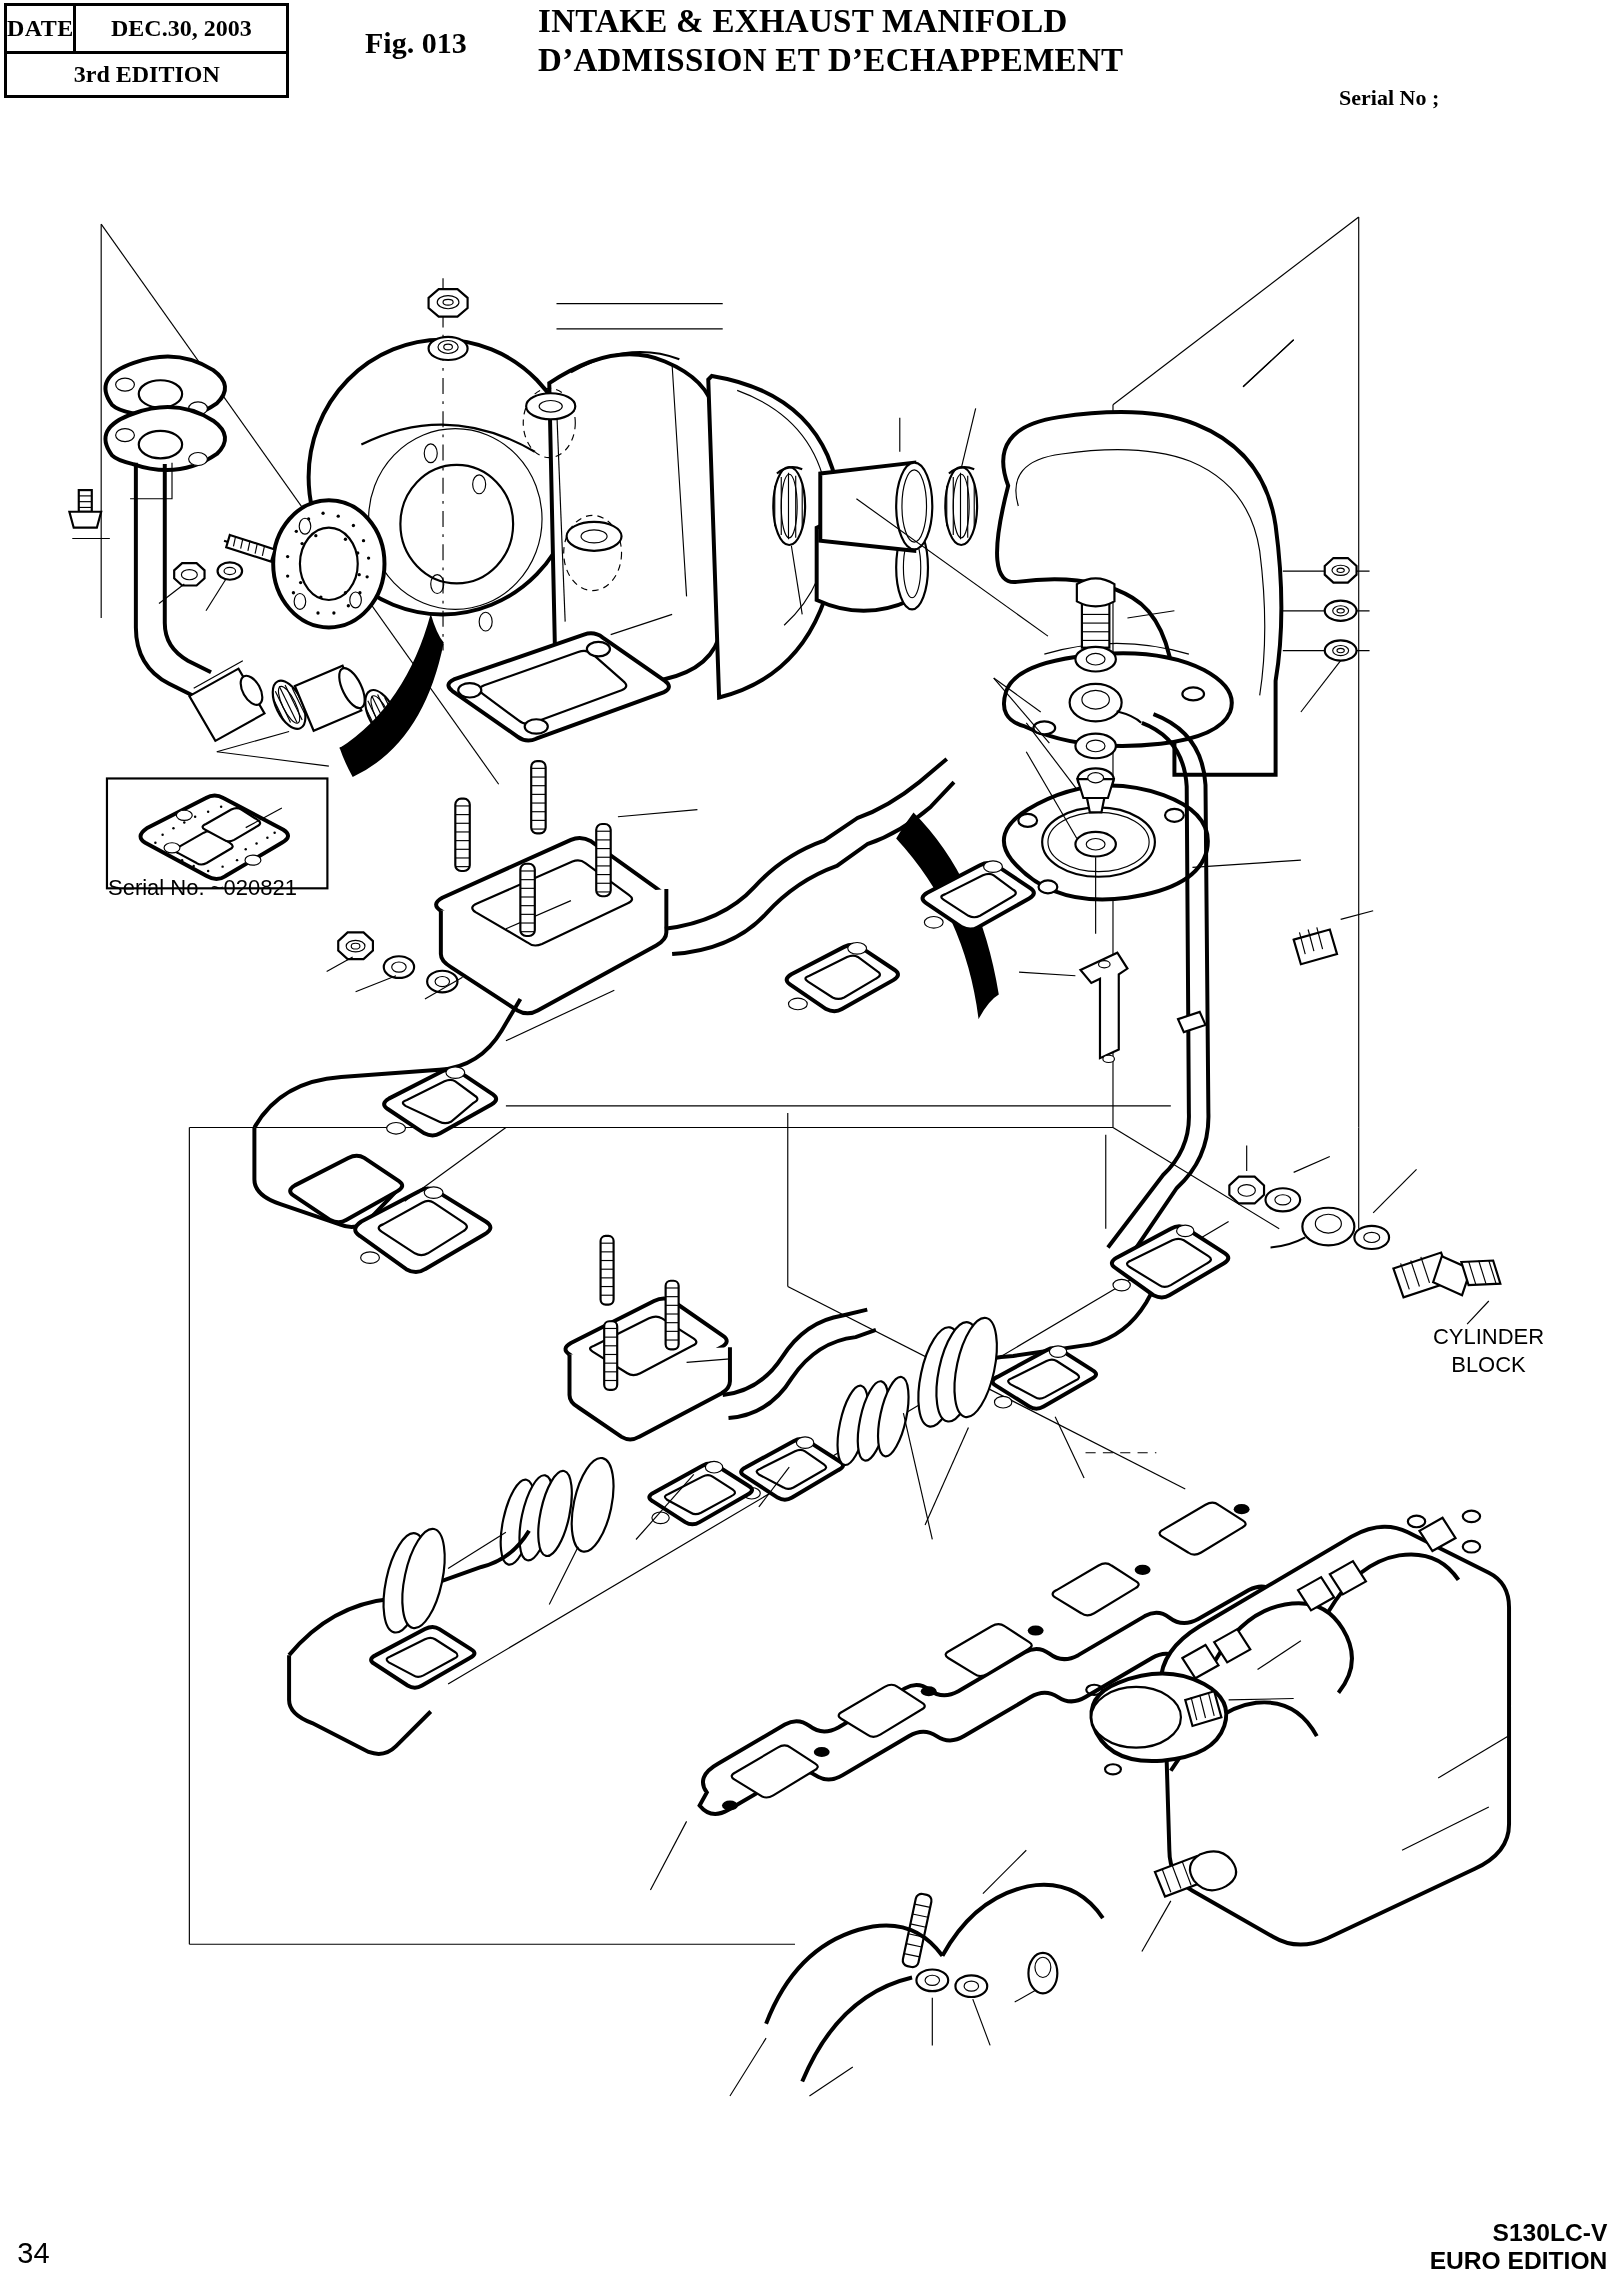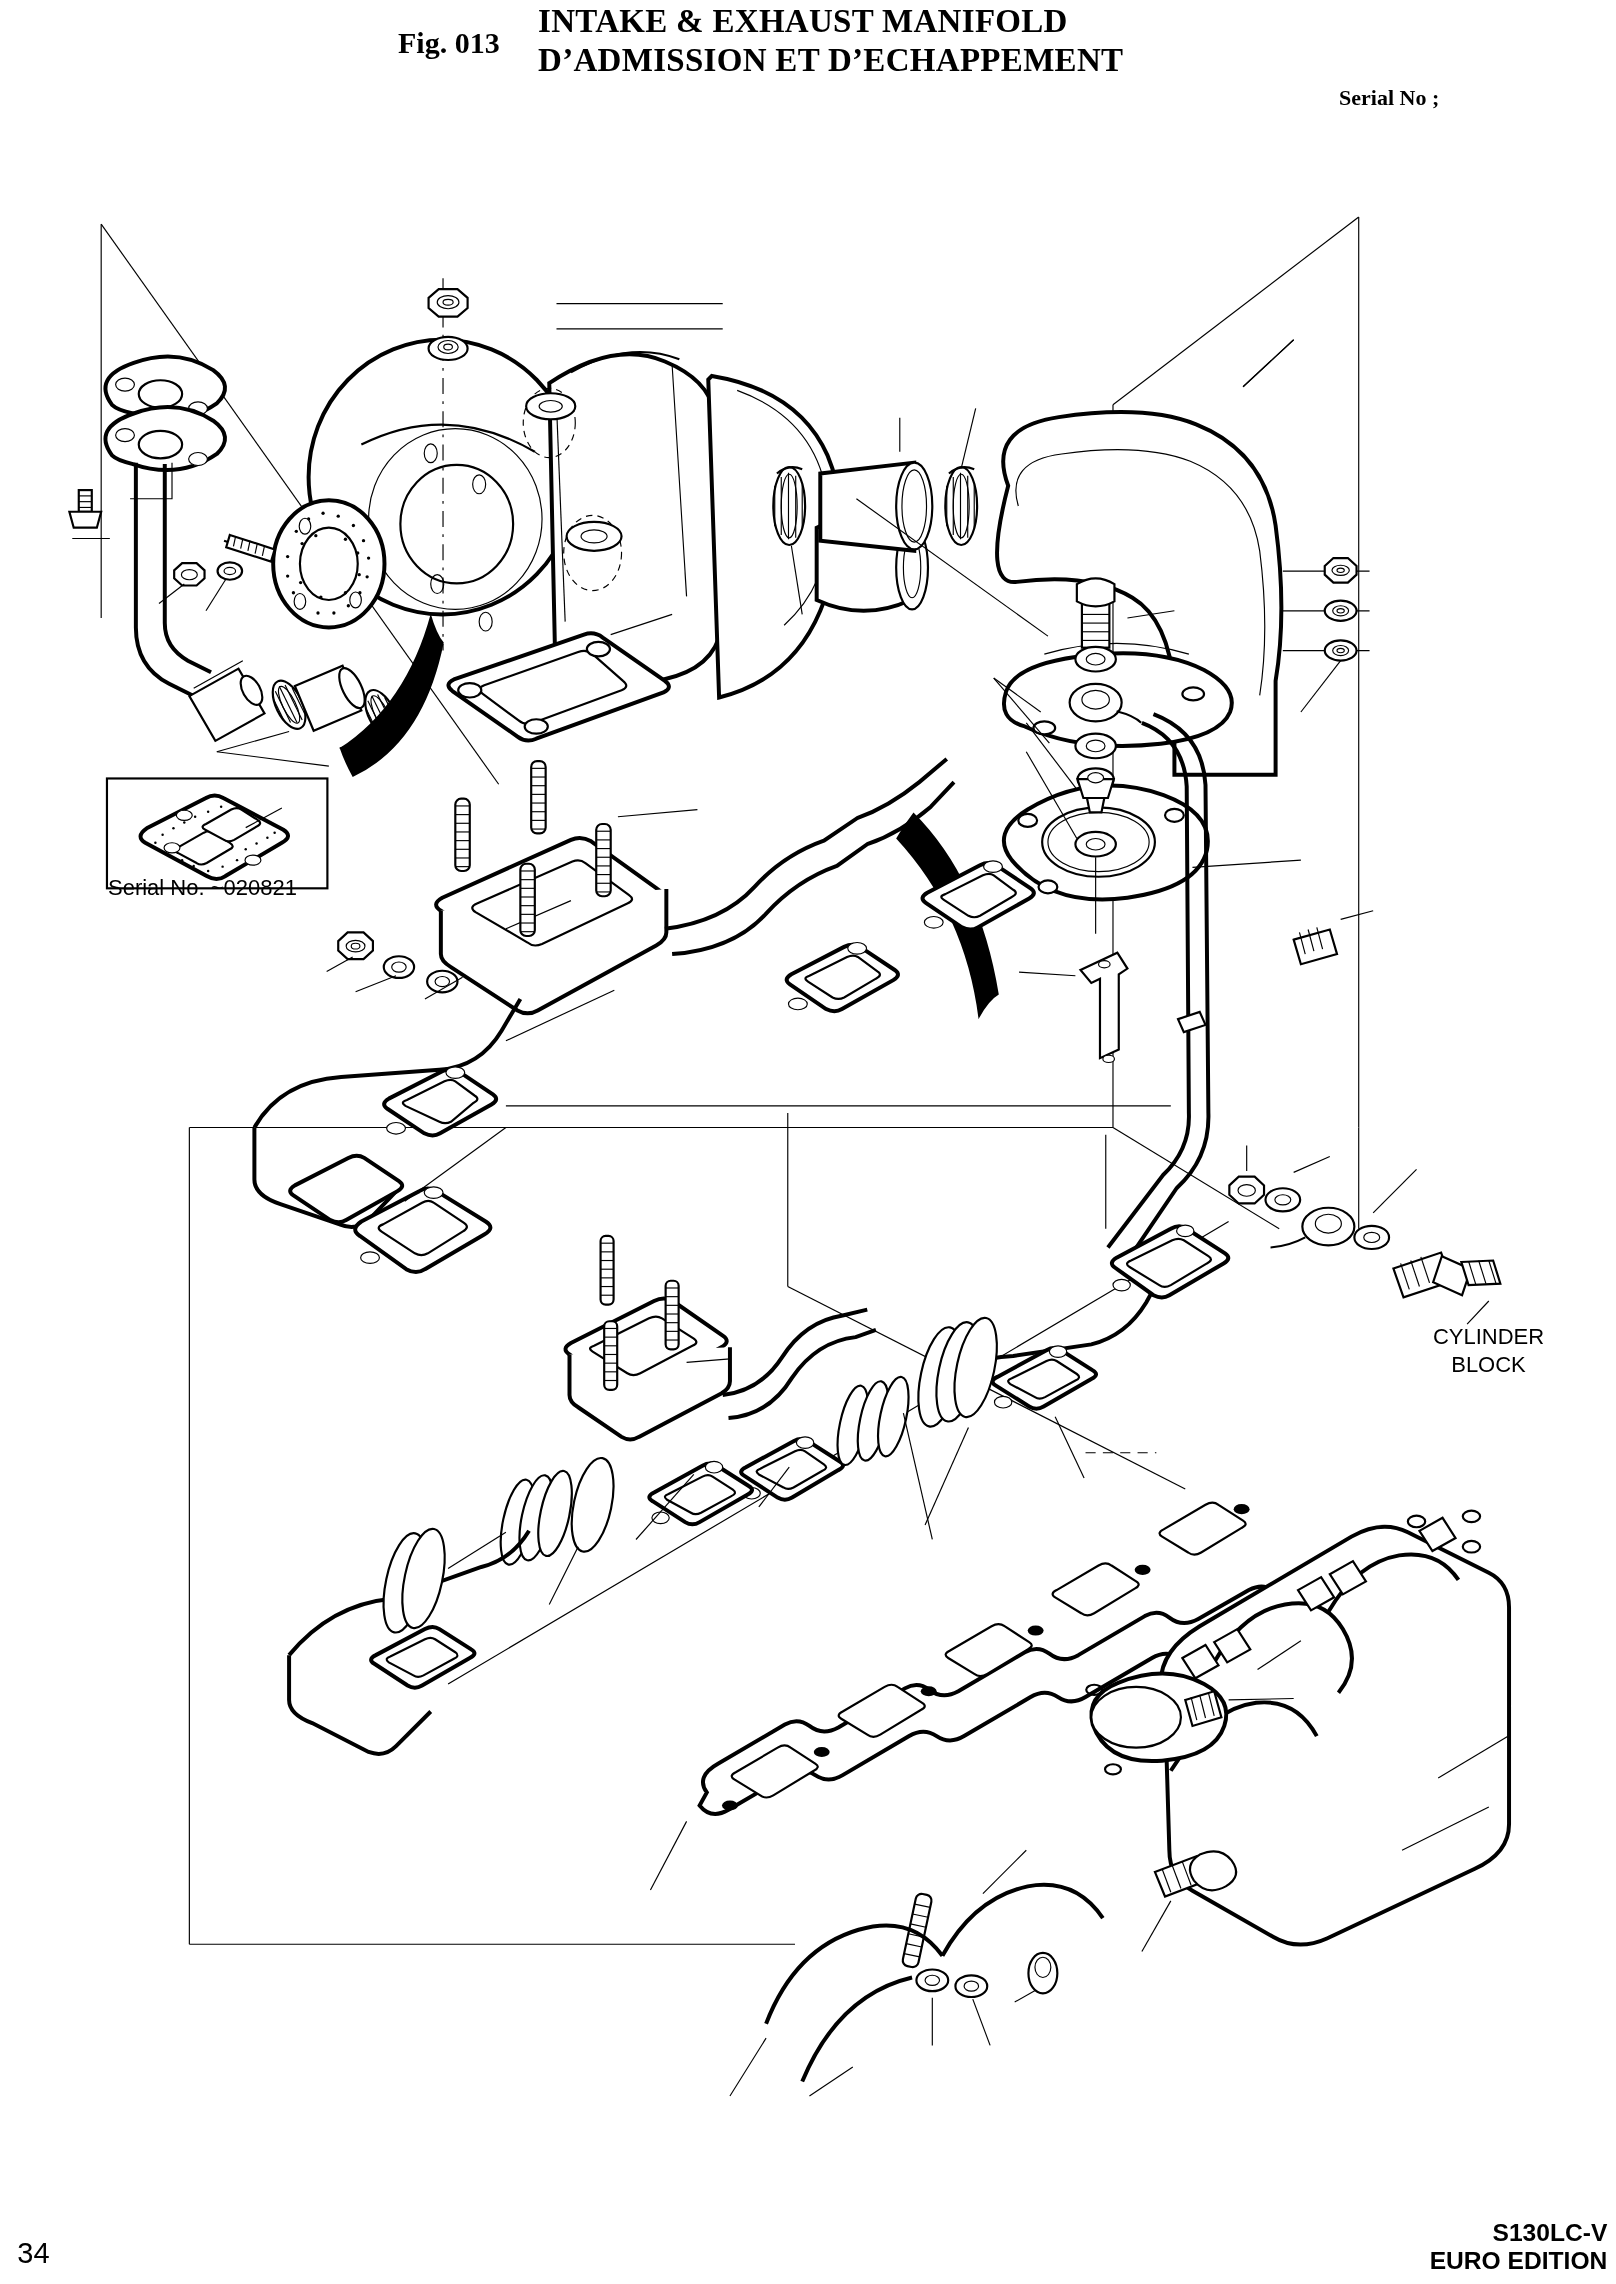--- a/index.html
+++ b/index.html
@@ -16,21 +16,21 @@
     border-bottom:3.6px solid #000;box-sizing:border-box;display:flex;}
   .hdr-date-lbl{width:69px;height:100%;border-right:3.6px solid #000;box-sizing:border-box;
     display:flex;align-items:center;justify-content:center;
     font-weight:bold;font-size:24px;letter-spacing:0.4px;}
   .hdr-date-val{flex:1;height:100%;display:flex;align-items:center;justify-content:center;
     font-weight:bold;font-size:24px;}
   .hdr-row2{position:absolute;left:0;top:48px;right:0;bottom:0;
     display:flex;align-items:center;justify-content:center;
     font-weight:bold;font-size:24px;}
 
-  .fig-no{position:absolute;left:365px;top:26px;font-weight:bold;font-size:30px;margin-left:33px;}
+  .fig-no{position:absolute;left:365px;top:26px;font-weight:bold;font-size:30px;}
   .title-1{position:absolute;left:538px;top:2.9px;font-weight:bold;font-size:33px;
     letter-spacing:0.3px;white-space:nowrap;}
   .title-2{position:absolute;left:538px;top:42px;font-weight:bold;font-size:33px;
     letter-spacing:0.3px;white-space:nowrap;}
   .serial-no{position:absolute;left:1339px;top:85px;font-weight:bold;font-size:22px;}
 
   
   .inset-label{position:absolute;left:108px;top:875px;font-size:22px;
     font-family:"Liberation Sans",sans-serif;white-space:nowrap;}
   .cyl-block{position:absolute;left:1409px;top:1323px;width:159px;text-align:center;
@@ -49,20 +49,27 @@
   .med{stroke-width:3;}
   .thick{stroke-width:5.5;}
   .fillw{fill:#fff;}
   .filld{fill:#000;}
 </style>
 </head>
 <body>
 
 <div class="page">
 
+  <div class="hdr-box">
+    <div class="hdr-row1">
+      <div class="hdr-date-lbl">DATE</div>
+      <div class="hdr-date-val">DEC.30, 2003</div>
+    </div>
+    <div class="hdr-row2">3rd  EDITION</div>
+  </div>
 
   <div class="fig-no">Fig. 013</div>
   <div class="title-1">INTAKE &amp; EXHAUST MANIFOLD</div>
   <div class="title-2">D’ADMISSION ET D’ECHAPPEMENT</div>
   <div class="serial-no">Serial No ;</div>
 
   <svg viewBox="0 0 2236 3160" aria-hidden="true">
 
     <g class="ln thin">
       <path d="M140 310 L140 855"></path>

